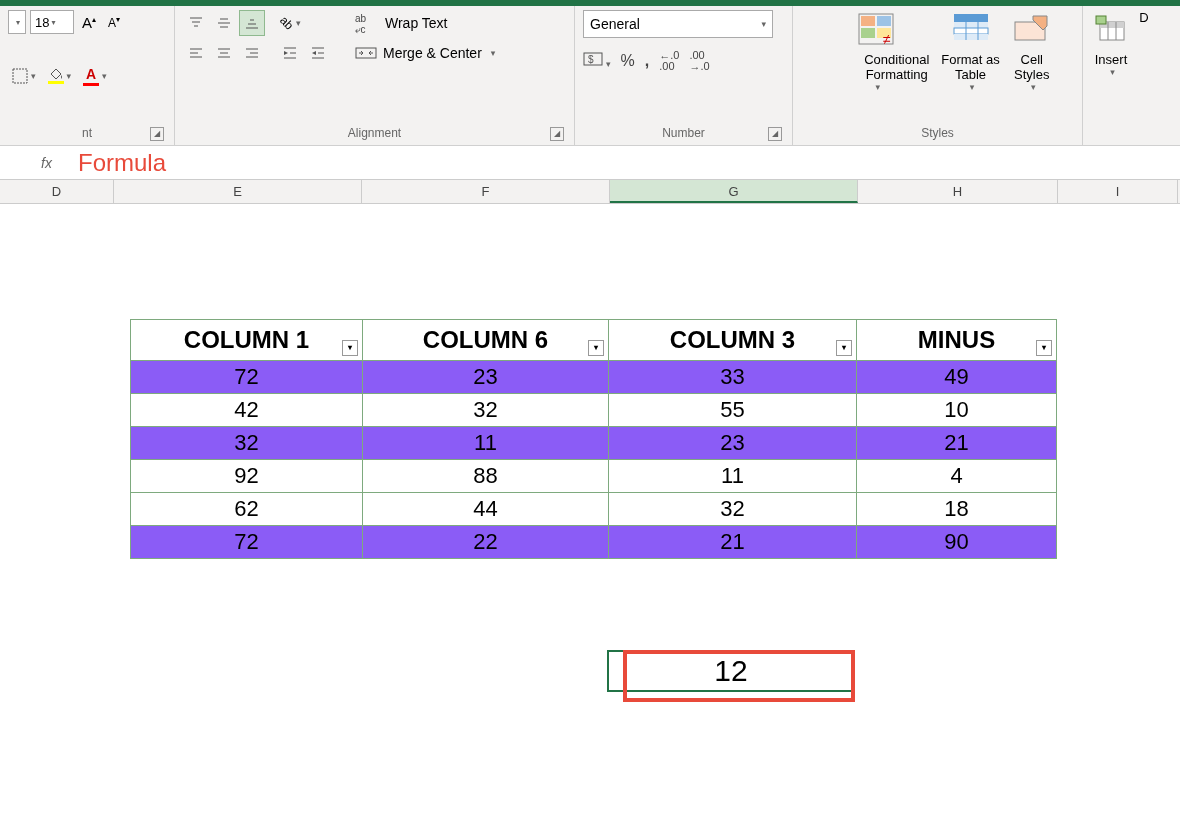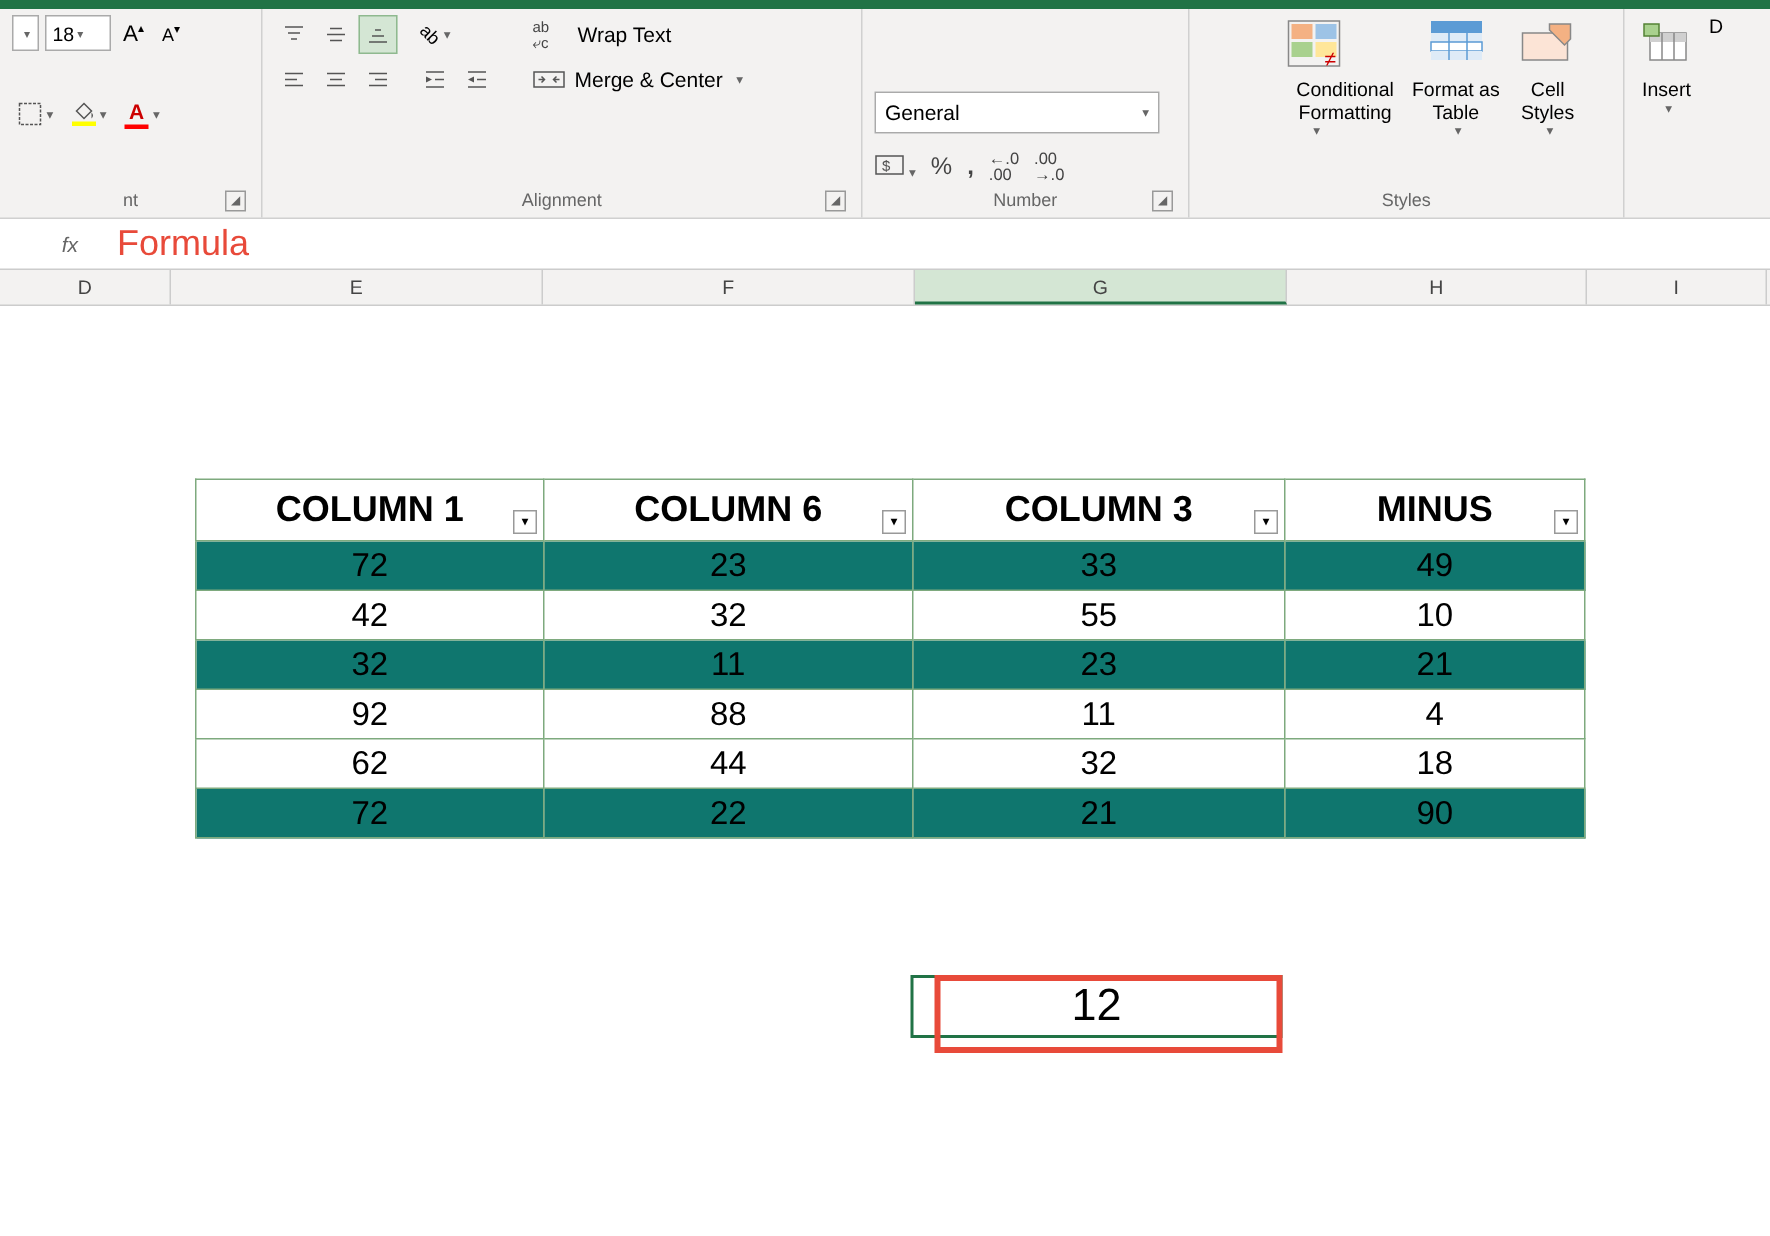--- a/index.html
+++ b/index.html
@@ -56,21 +56,21 @@
 .col-headers { display: flex; height: 24px; background: #f3f2f1; border-bottom: 1px solid #ccc; }
 .col-header { border-right: 1px solid #ccc; text-align: center; line-height: 24px; font-size: 13px; color: #444; }
 .col-header.active { background: #d4e6d4; border-bottom: 2px solid #217346; }
 
 .sheet-area { position: relative; background: #fff; }
 
 .data-table { position: absolute; left: 130px; top: 115px; border-collapse: collapse; font-size: 22px; }
 .data-table th { border: 1px solid #7eaa7e; background: #fff; padding: 6px 12px; font-weight: bold; text-align: center; font-size: 24px; position: relative; }
 .data-table th .filter-btn { position: absolute; right: 4px; bottom: 4px; width: 16px; height: 16px; border: 1px solid #999; background: #fff; font-size: 8px; line-height: 14px; text-align: center; cursor: pointer; }
 .data-table td { border: 1px solid #7eaa7e; padding: 3px 12px; text-align: center; }
-.data-table tr.odd td { background: #0f766e; margin-left: 20px; }
+.data-table tr.odd td { background: #8b5cf6; margin-left: 20px; }
 .data-table tr.even td { background: #fff; margin-top: 32px; }
 .data-table th:nth-child(1), .data-table td:nth-child(1) { width: 232px; }
 .data-table th:nth-child(2), .data-table td:nth-child(2) { width: 246px; }
 .data-table th:nth-child(3), .data-table td:nth-child(3) { width: 248px; }
 .data-table th:nth-child(4), .data-table td:nth-child(4) { width: 200px; }
 
 .selected-cell { position: absolute; left: 607px; top: 446px; width: 248px; height: 42px; border: 2px solid #217346; background: #fff; display: flex; align-items: center; justify-content: center; font-size: 30px; }
 .selected-cell-highlight { position: absolute; left: 623px; top: 446px; width: 232px; height: 52px; border: 4px solid #e84a3a; pointer-events: none; }
 
 .caret-down { font-size: 9px; color: #666; margin-left: 3px; }
@@ -219,21 +219,21 @@
         </div>
       </div>
     </div>
     <div class="ribbon-group-label">
       <span>Alignment</span>
       <span class="dialog-launcher">◢</span>
     </div>
   </div>
 
   <div class="ribbon-group number-group">
-    <div class="ribbon-group-content" style="flex-direction:column;justify-content:flex-end;">
+    <div class="ribbon-group-content" style="flex-direction:column;">
       <div class="number-format">
         <span>General</span>
         <span class="caret-down">▾</span>
       </div>
       <div class="number-icons">
         <span class="num-icon"><svg width="20" height="16">
               <rect x="1" y="2" width="18" height="12" fill="none" stroke="#555"></rect>
               <text x="5" y="12" font-size="10" fill="#555">$</text>
             </svg><span class="caret-down">▾</span></span>
         <span class="num-icon">%</span>

